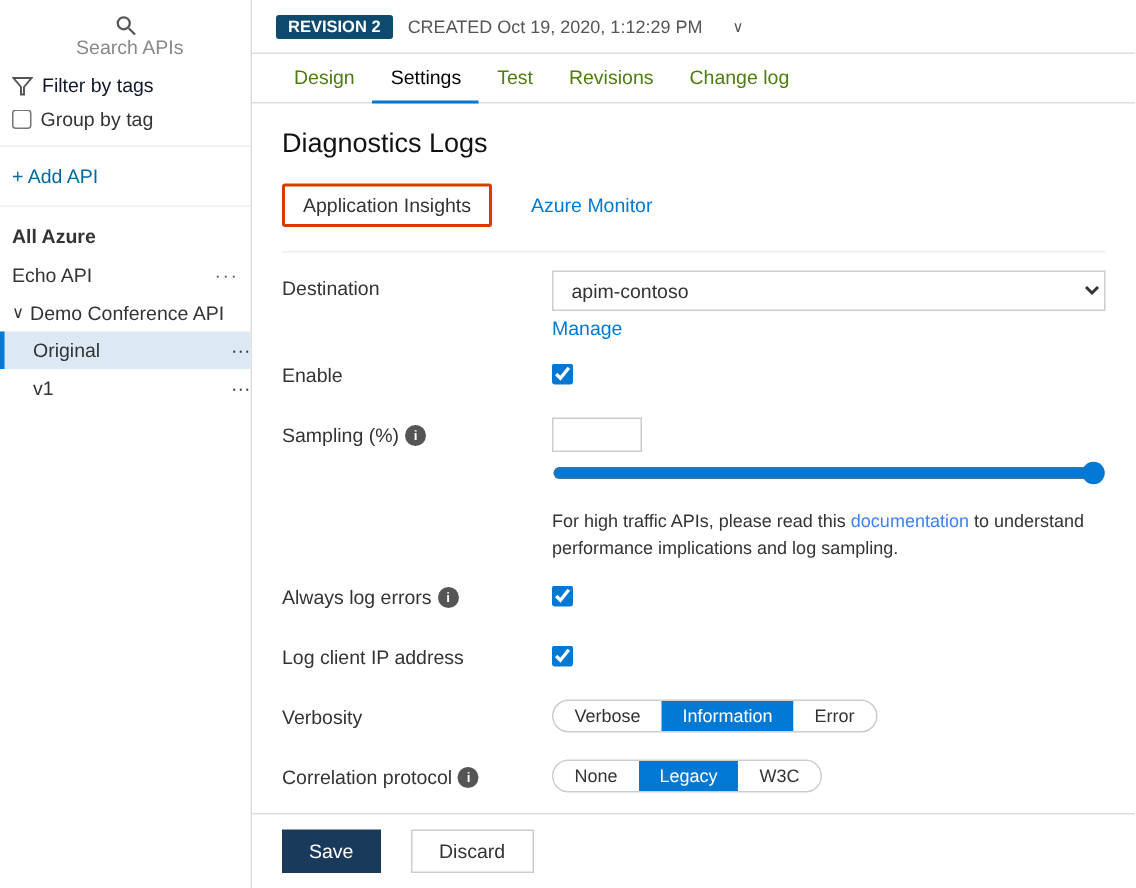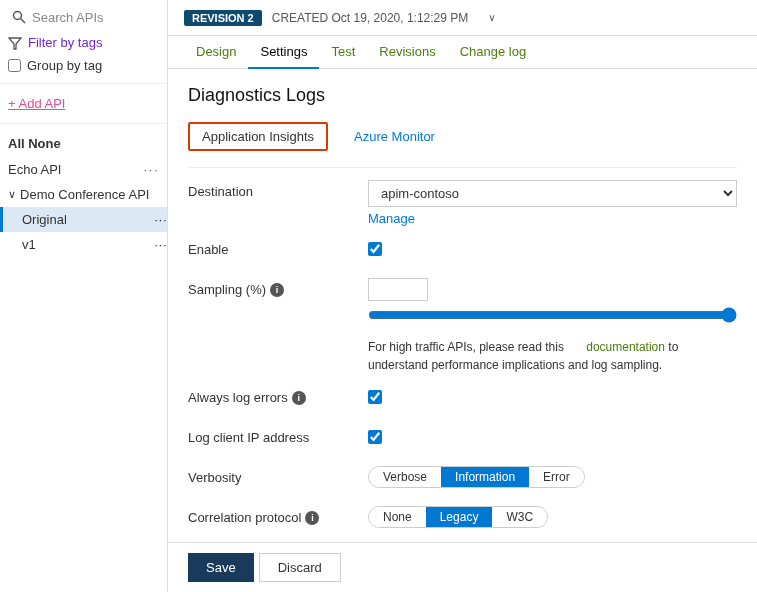--- a/index.html
+++ b/index.html
@@ -10,48 +10,48 @@
       width: 168px;
       min-width: 168px;
       border-right: 1px solid #ddd;
       background: #fff;
       display: flex;
       flex-direction: column;
       padding-top: 4px;
     }
     .sidebar-search {
       display: flex;
-      align-items: flex-start;
+      align-items: center;
       padding: 6px 12px;
       cursor: pointer;
       color: #555;
+      flex-direction: column;
     }
     .sidebar-search span { margin-left: 6px; color: #888; font-size: 13px; }
     .sidebar-filter {
       display: flex;
       align-items: center;
       padding: 4px 8px;
       cursor: pointer;
-      color: #6d28d9;
+      color: #0f172a;
     }
     .sidebar-filter span { margin-left: 6px; font-size: 13px; }
     .sidebar-group {
       display: flex;
       align-items: center;
       padding: 4px 8px;
       font-size: 13px;
     }
     .sidebar-group input { margin-right: 6px; }
     .sidebar-divider { height: 1px; background: #eee; margin: 6px 0; }
     .sidebar-add {
       padding: 6px 8px;
-      color: #ec4899;
-      cursor: pointer;
-      font-size: 13px;
-      text-decoration: underline;
+      color: #0369a1;
+      cursor: pointer;
+      font-size: 13px;
     }
     .sidebar-section-title {
       padding: 6px 8px;
       font-weight: 600;
       font-size: 13px;
     }
     .sidebar-api-item {
       display: flex;
       align-items: center;
       justify-content: space-between;
@@ -261,21 +261,21 @@
       cursor: pointer;
     }
 
     
     .info-text {
       font-size: 12px;
       color: #333;
       line-height: 1.5;
       margin-bottom: 14px;
     }
-    .info-text a { color: #4d7c0f; cursor: pointer; text-decoration: none; margin-left: 19px; }
+    .info-text a { color: #3b82f6; cursor: pointer; text-decoration: none; }
 
     
     .toggle-group {
       display: flex;
       border: 1px solid #ccc;
       border-radius: 20px;
       overflow: hidden;
       width: fit-content;
     }
     .toggle-btn {
@@ -312,21 +312,21 @@
     .corr-btn.active {
       background: #0078d4;
       color: #fff;
     }
 
     
     .footer {
       border-top: 1px solid #ddd;
       padding: 10px 20px;
       display: flex;
-      gap: 5px;
+      gap: 20px;
       background: #fff;
     }
     .btn-save {
       padding: 6px 18px;
       background: #1a3a5c;
       color: #fff;
       border: none;
       font-size: 13px;
       cursor: pointer;
     }
@@ -356,21 +356,21 @@
       </svg>
     <span>Filter by tags</span>
   </div>
   <div class="sidebar-group">
     <input type="checkbox" style="">
     <span>Group by tag</span>
   </div>
   <div class="sidebar-divider"></div>
   <div class="sidebar-add">+ Add API</div>
   <div class="sidebar-divider"></div>
-  <div class="sidebar-section-title">All None</div>
+  <div class="sidebar-section-title">All Azure</div>
   <div class="sidebar-api-item">
     <span>Echo API</span>
     <span class="dots">···</span>
   </div>
   <div class="sidebar-group-header">
     <span class="chevron">∨</span>
     <span>Demo Conference API</span>
   </div>
   <div class="sidebar-sub-item active">
     <span>Original</span>

